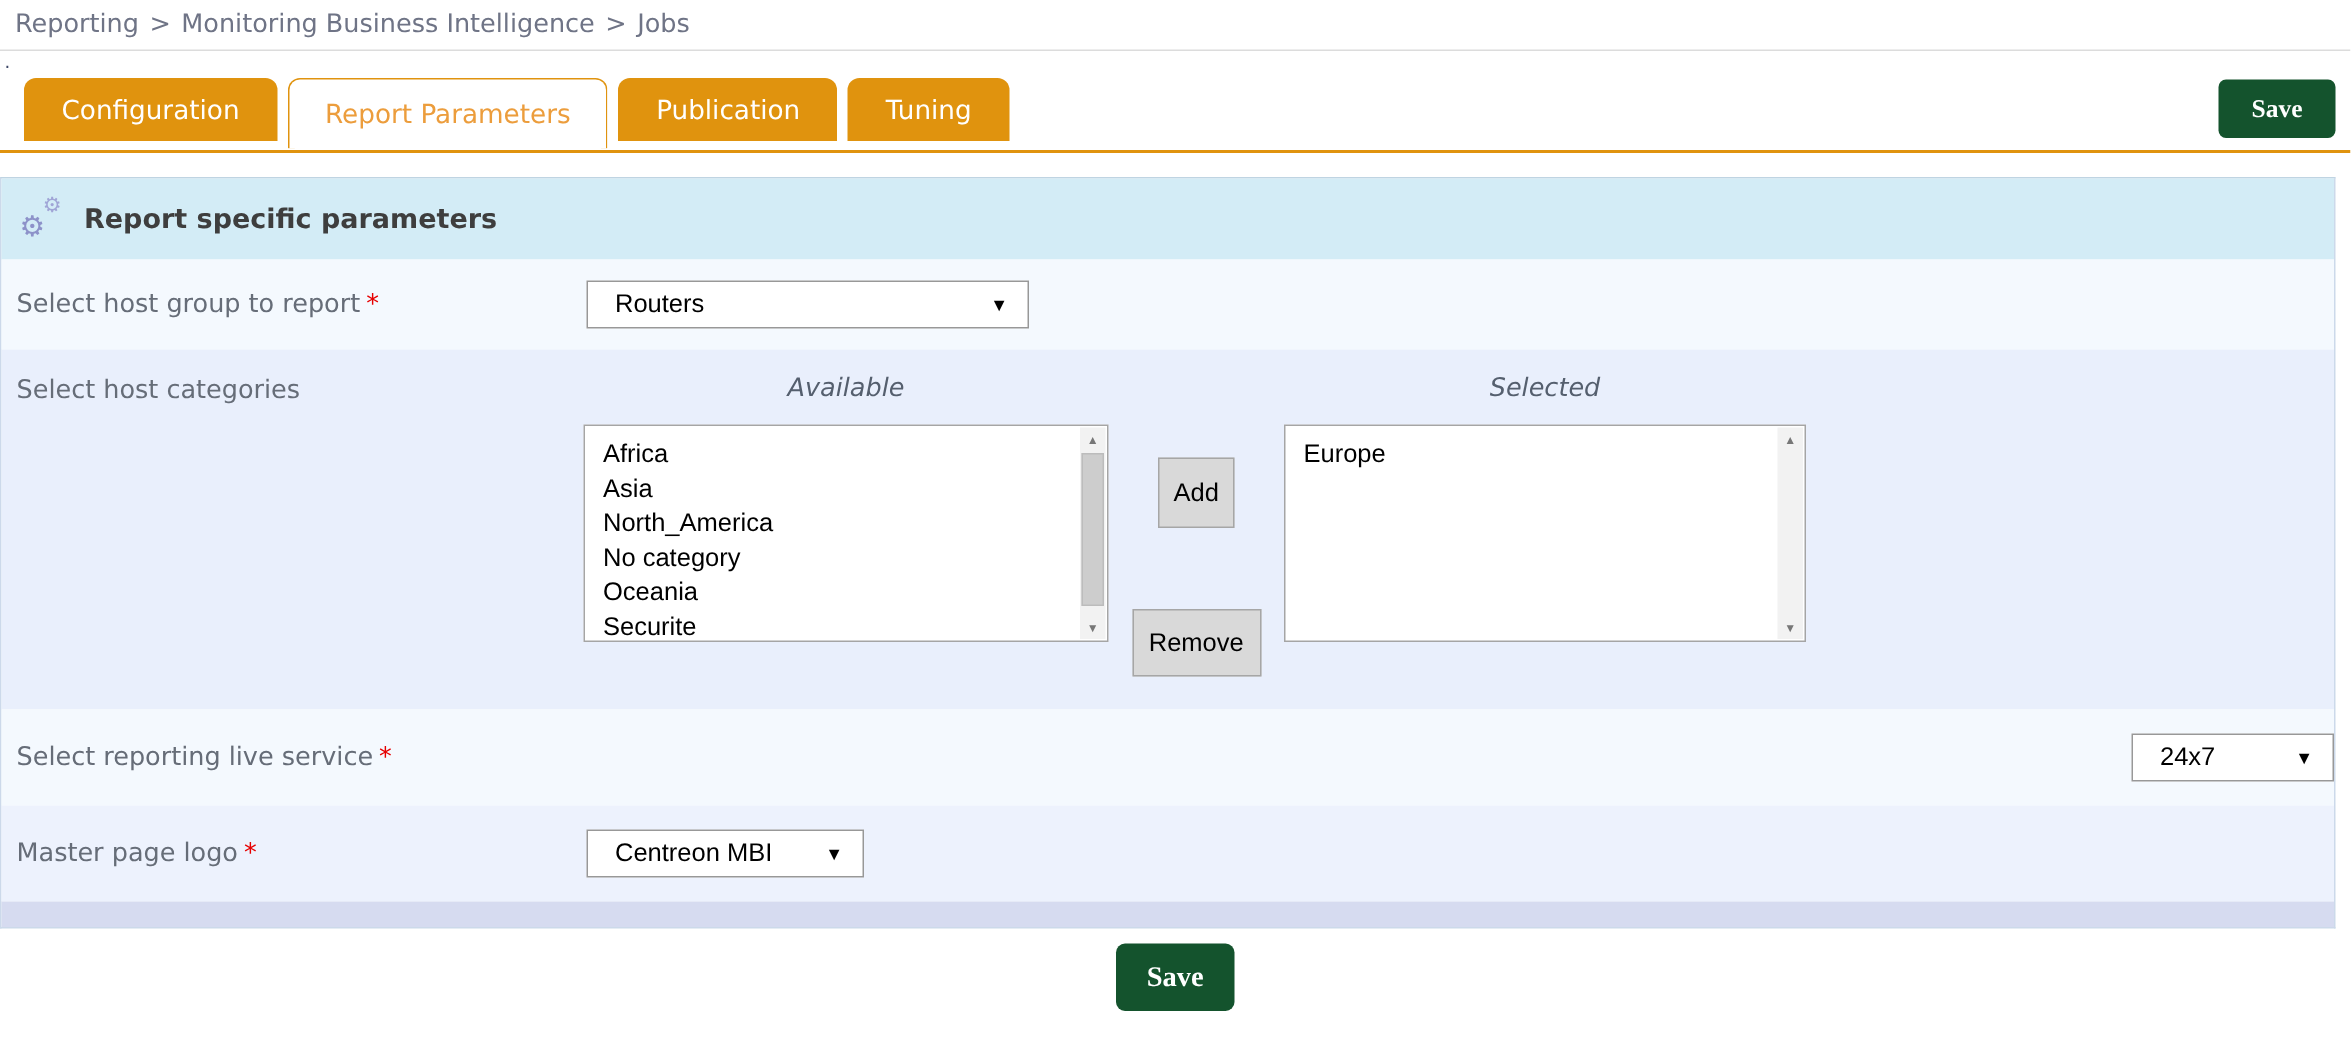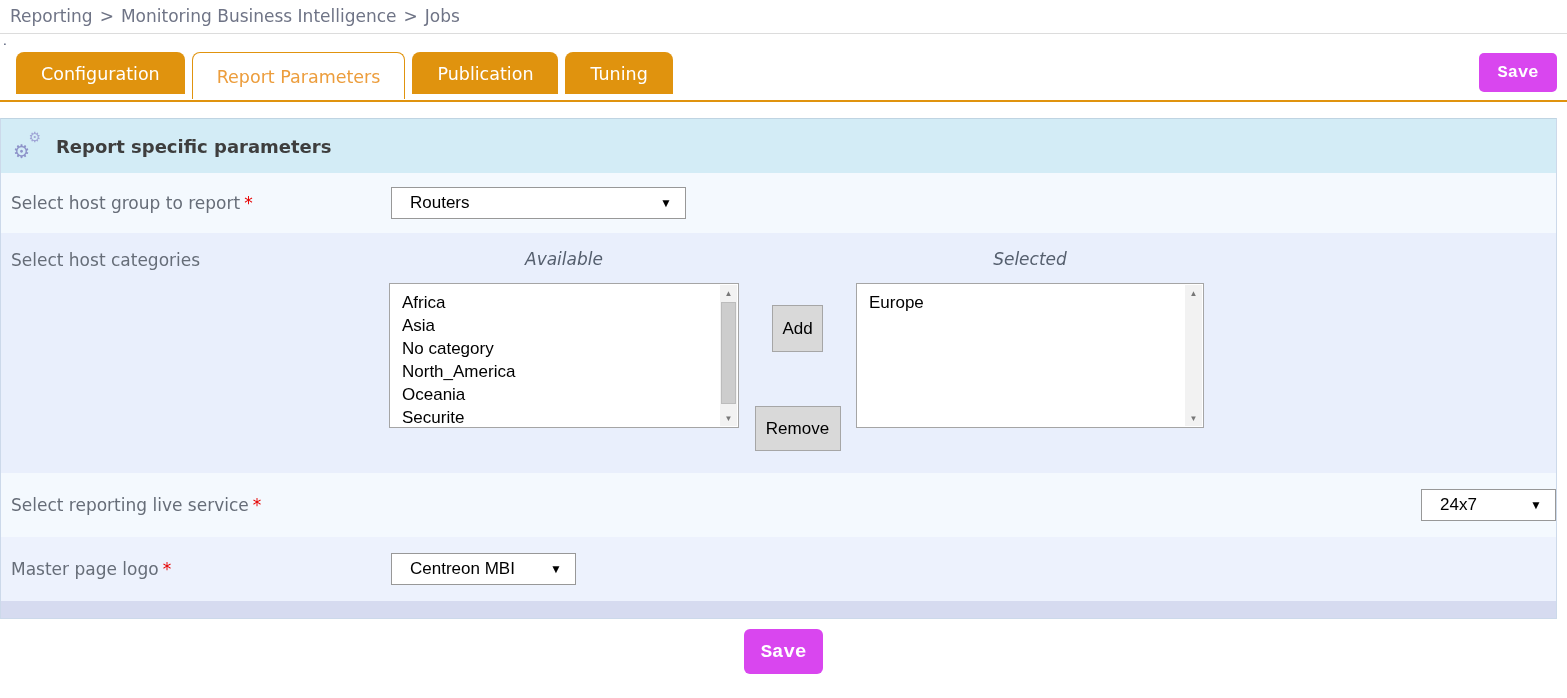--- a/index.html
+++ b/index.html
@@ -28,22 +28,22 @@
     background:#e0930e; color:#fff; font-size:17.5px;
     border-radius:8px 8px 0 0; padding:12px 25px 10px;
     cursor:pointer; white-space:nowrap; position:relative;
   }
   .tab.active {
     background:#fff; color:#ec9d3c;
     border:1px solid #e0930e; border-bottom:none;
     padding:14px 24px 12px; margin-bottom:-2px; z-index:2;
   }
   .btn-save {
-    background:#d946ef; color:#fff; font-weight:bold;
-    font-family:Liberation Mono, monospace;
+    background:#14532d; color:#fff; font-weight:bold;
+    font-family:Liberation Serif, serif;
     border:none; border-radius:5px; cursor:pointer;
   }
   .btn-save.top { position:absolute; right:10px; bottom:8px; width:78px; height:39px; font-size:17px; }
   .btn-save.bottom { display:block; margin:10px auto 0; width:79px; height:45px; font-size:19px; border-radius:6px; }
 
   
   .param-table { margin:16px 10px 0 0; border:1px solid #ccd9ea; border-top:1px solid #bfd4e2; }
   .section-header {
     height:54px; background:#d3ecf6; display:flex; align-items:center;
     padding-left:12px; gap:13px; color:#3e3e3e; font-weight:bold; font-size:18px;
@@ -153,22 +153,22 @@
     <div class="flabel">
       <span>Select host categories</span>
     </div>
     <div class="dual-wrap">
 
       <div class="dual-col col-available">
         <div class="dual-head">Available</div>
         <div class="listbox">
           <div class="item">Africa</div>
           <div class="item">Asia</div>
+          <div class="item">North_America</div>
           <div class="item">No category</div>
-          <div class="item">North_America</div>
           <div class="item">Oceania</div>
           <div class="item">Securite</div>
           <div class="item">South_America</div>
           <div class="sb">
             <div class="sb-arrow up">▲</div>
             <div class="sb-thumb"></div>
             <div class="sb-arrow down">▼</div>
           </div>
         </div>
       </div>

